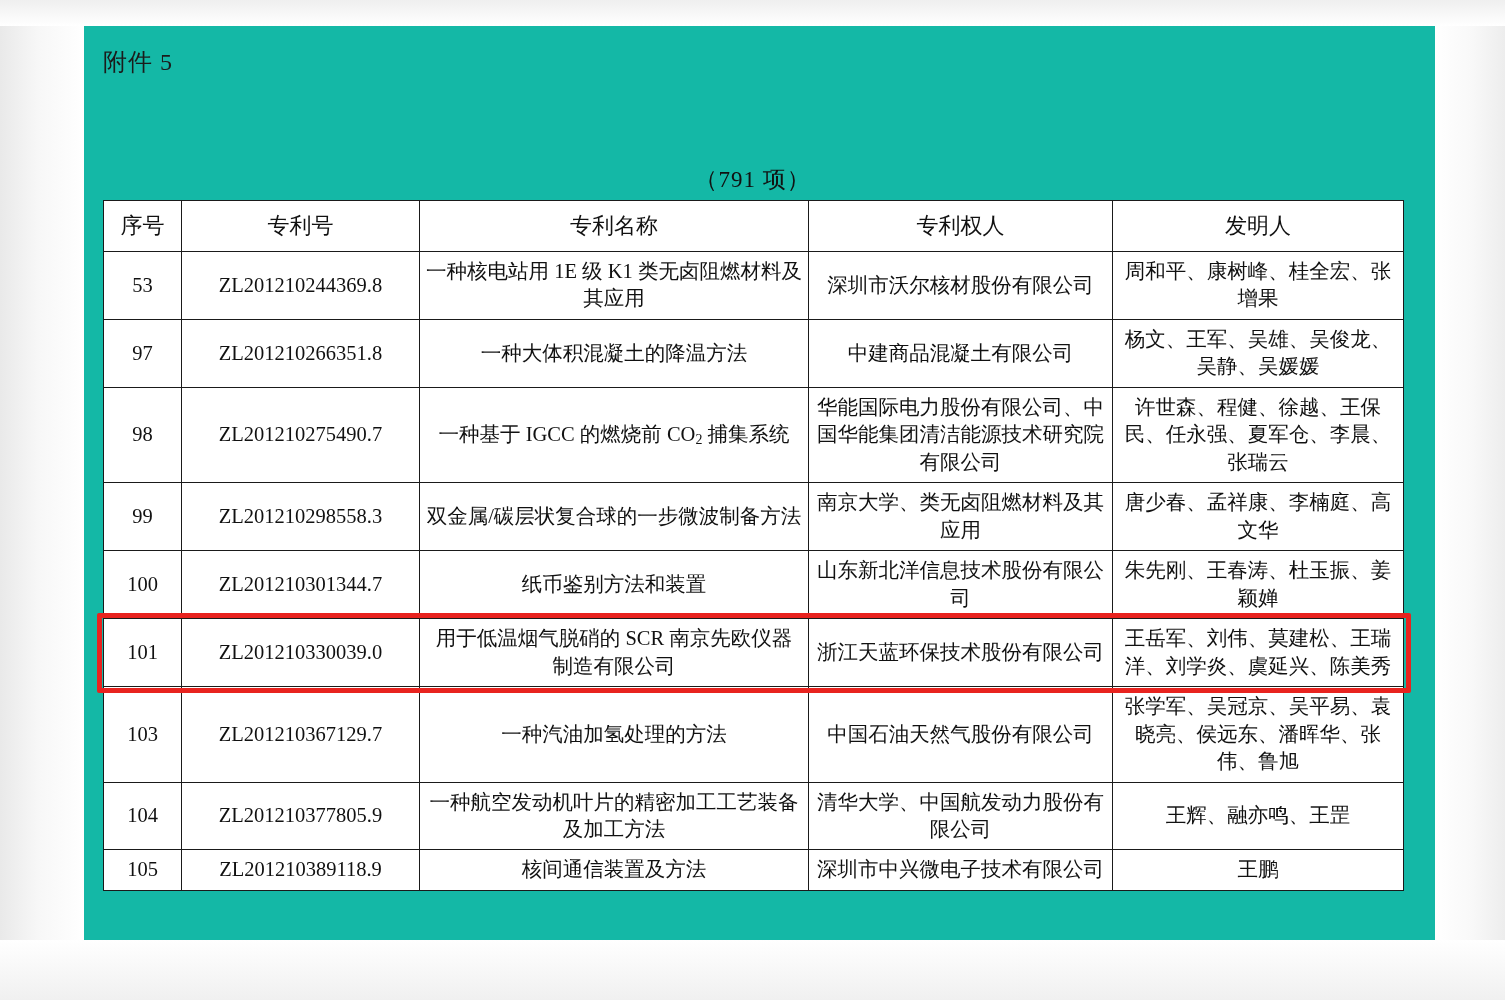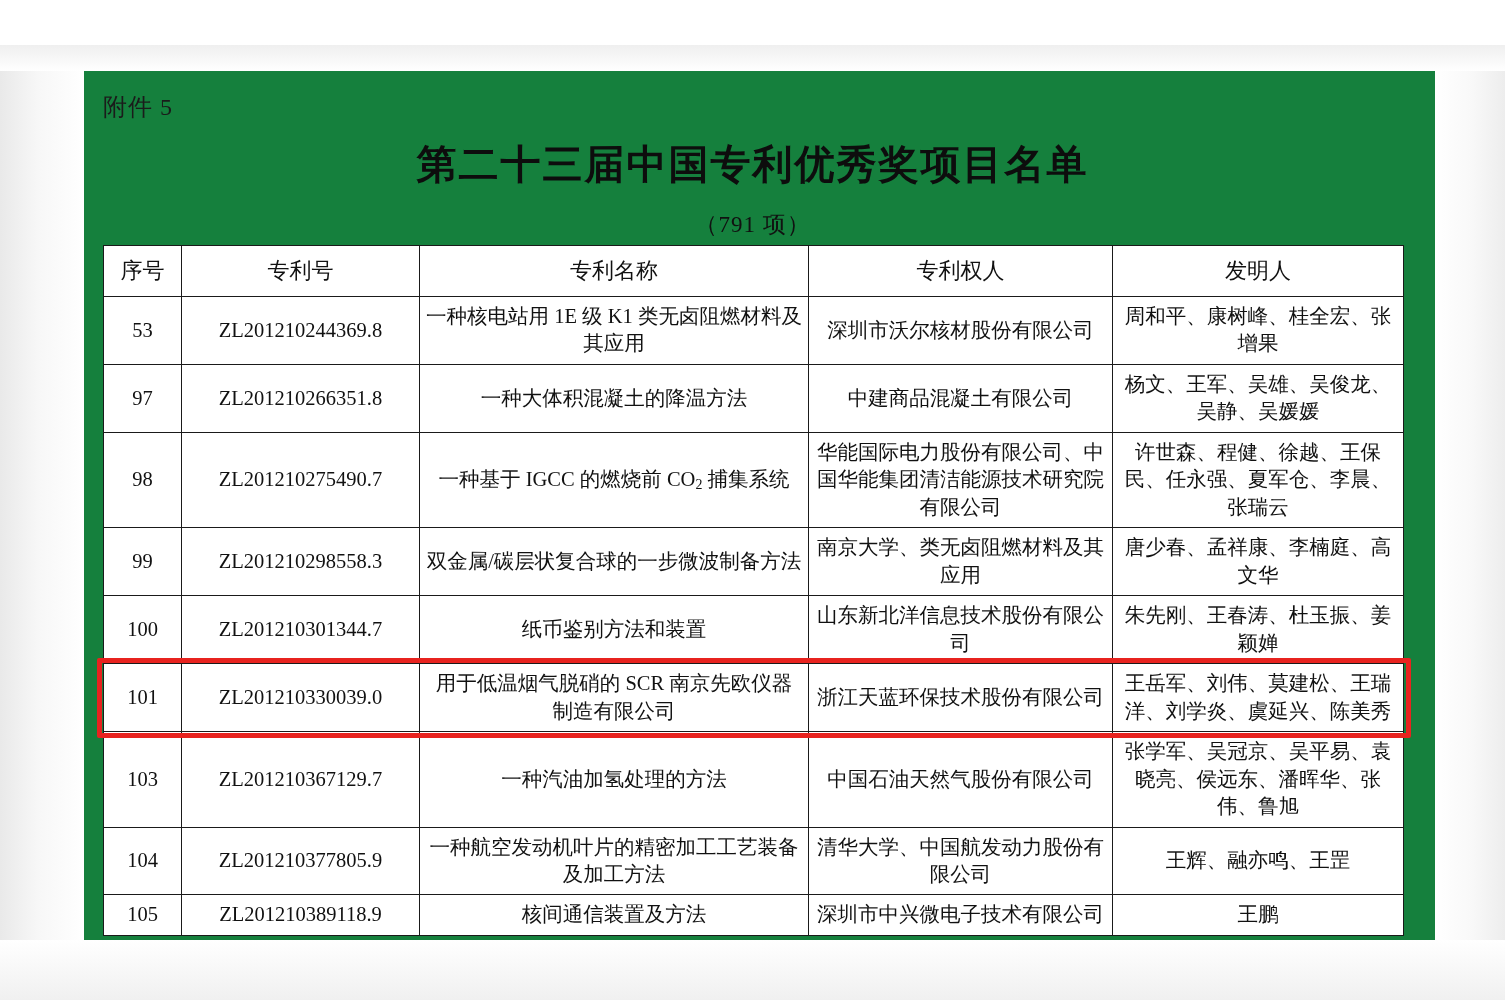--- a/index.html
+++ b/index.html
@@ -11,22 +11,21 @@
     width: 1505px;
     height: 1000px;
     font-family: "Liberation Serif", "DejaVu Serif", serif;
     color: #101010;
     position: relative;
     overflow: hidden;
   }
   .page {
     position: absolute;
     inset: 0;
-    background: #15803d;
-    margin-top: 45px;
+    background: #14b8a6;
   }
   
   .scan-edge-left {
     position: absolute;
     left: 0; top: 0; bottom: 0; width: 84px;
     background: linear-gradient(to right, #e9e9e9 0%, #f7f7f7 45%, #ffffff 100%);
     pointer-events: none;
   }
   .scan-edge-right {
     position: absolute;
@@ -135,21 +134,20 @@
 </head>
 <body>
 
 <div class="page">
   <div class="scan-edge-left"></div>
   <div class="scan-edge-right"></div>
   <div class="scan-edge-top"></div>
   <div class="scan-edge-bottom"></div>
 
   <div class="attachment-label">附件 5</div>
-  <div class="doc-title">第二十三届中国专利优秀奖项目名单</div>
   <div class="doc-subtitle">（791 项）</div>
 
   <table class="patent-table">
     <colgroup>
       <col class="col-no">
       <col class="col-patno">
       <col class="col-name">
       <col class="col-owner">
       <col class="col-inv">
     </colgroup>

